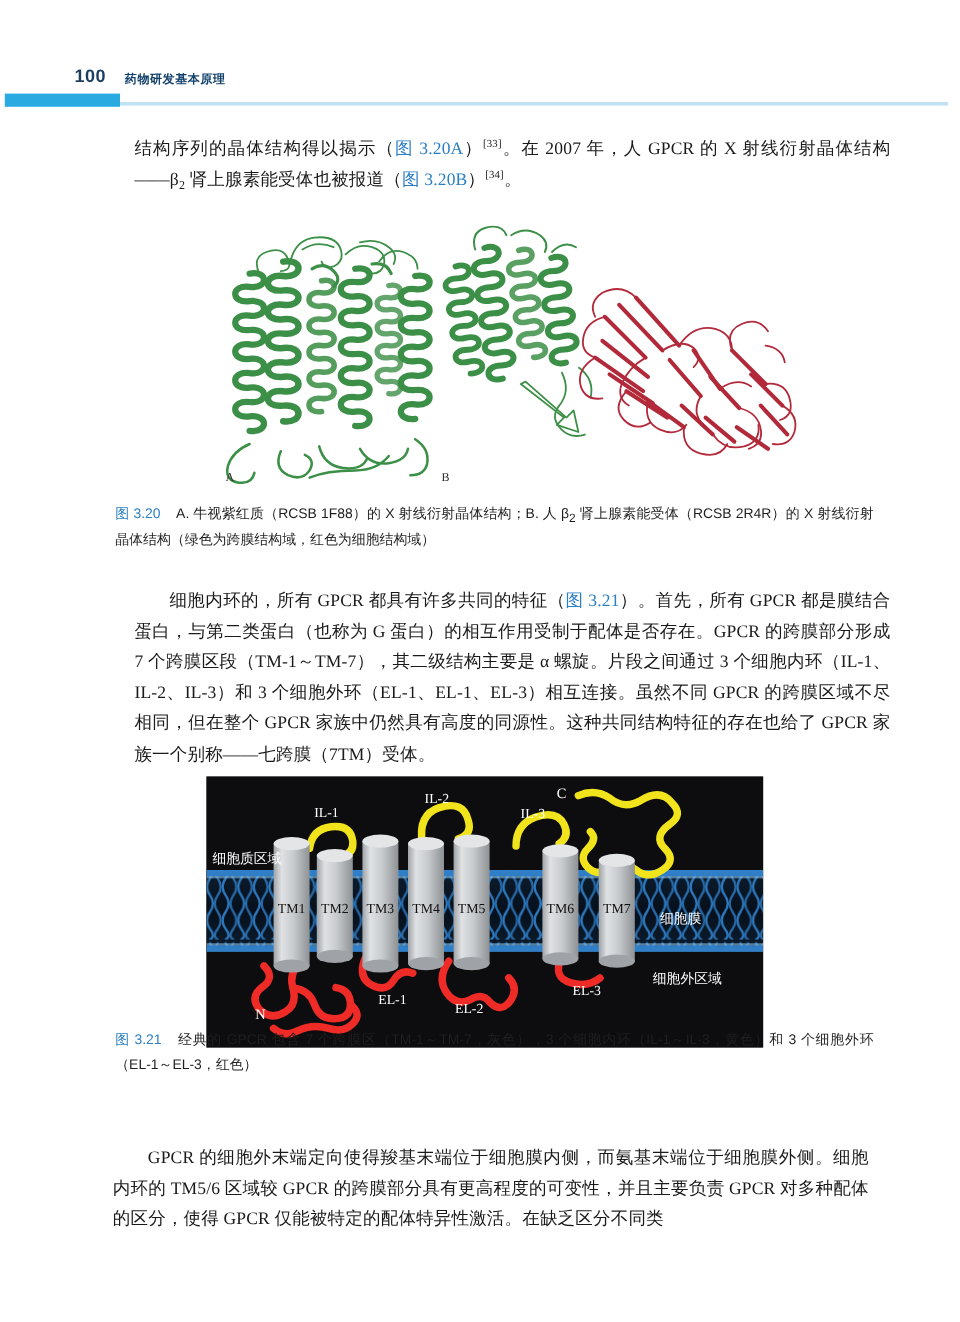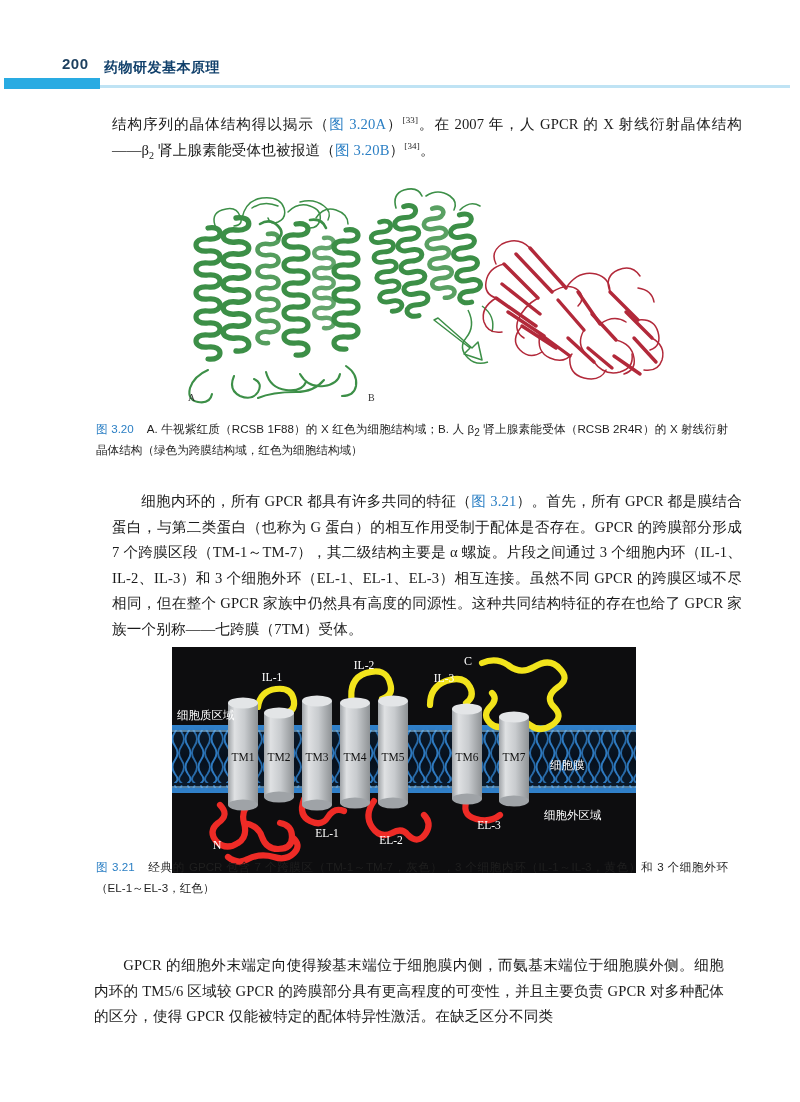--- a/index.html
+++ b/index.html
@@ -32,21 +32,21 @@
     font-size: 15px;
     font-weight: 600;
     color: #1c3f5e;
     letter-spacing: 0.5px;
   }
   .running-head {
     position: absolute;
     left: 104px;
     top: 4px;
     font-family: "Liberation Sans", sans-serif;
-    font-size: 14px;
+    font-size: 10px;
     font-weight: 700;
     color: #11406b;
     letter-spacing: 0.5px;
     text-align: right;
   }
   .header-rule-block {
     position: absolute;
     left: 4px;
     top: 23px;
     width: 96px;
@@ -144,21 +144,21 @@
     position: absolute;
     left: 94px;
     top: 953px;
     width: 630px;
   }
 </style>
 </head>
 <body>
 
 <div class="page-header">
-  <div class="folio-number">200</div>
+  <div class="folio-number">100</div>
   <div class="running-head">药物研发基本原理</div>
   <div class="header-rule-block"></div>
   <div class="header-rule-line"></div>
 </div>
 
 <div class="content">
   <p class="body-text"><span>结构序列的晶体结构得以揭示（</span><span class="figref">图 3.20A</span><span>）</span><sup class="cite">[33]</sup><span>。在 2007 年，人 GPCR 的 X 射线衍射晶体结构——β</span><span class="sub2">2</span><span> 肾上腺素能受体也被报道（</span><span class="figref">图 3.20B</span><span>）</span><sup class="cite">[34]</sup><span>。</span></p>
 </div>
 
 <div class="fig320-wrap">
@@ -299,21 +299,21 @@
         </g>
       </g>
     </g>
 
     <text x="92" y="219" font-family="Liberation Serif, serif" font-size="10" fill="#333">A</text>
     <text x="272" y="219" font-family="Liberation Serif, serif" font-size="10" fill="#333">B</text>
   </svg>
 </div>
 
 <div class="caption" style="top:418px;">
-  <span class="cap-label">图 3.20</span><span class="cap-gap"></span><span>A. 牛视紫红质（RCSB 1F88）的 X 红色为细胞结构域；B. 人 β</span><span class="sub2">2</span><span> 肾上腺素能受体（RCSB 2R4R）的 X 射线衍射晶体结构（绿色为跨膜结构域，红色为细胞结构域）</span>
+  <span class="cap-label">图 3.20</span><span class="cap-gap"></span><span>A. 牛视紫红质（RCSB 1F88）的 X 射线衍射晶体结构；B. 人 β</span><span class="sub2">2</span><span> 肾上腺素能受体（RCSB 2R4R）的 X 射线衍射晶体结构（绿色为跨膜结构域，红色为细胞结构域）</span>
 </div>
 
 <div class="content" style="top:489px;">
   <p class="body-text indent"><span>细胞内环的，所有 GPCR 都具有许多共同的特征（</span><span class="figref">图 3.21</span><span>）。首先，所有 GPCR 都是膜结合蛋白，与第二类蛋白（也称为 G 蛋白）的相互作用受制于配体是否存在。GPCR 的跨膜部分形成 7 个跨膜区段（TM-1～TM-7），其二级结构主要是 α 螺旋。片段之间通过 3 个细胞内环（IL-1、IL-2、IL-3）和 3 个细胞外环（EL-1、EL-1、EL-3）相互连接。虽然不同 GPCR 的跨膜区域不尽相同，但在整个 GPCR 家族中仍然具有高度的同源性。这种共同结构特征的存在也给了 GPCR 家族一个别称——七跨膜（7TM）受体。</span></p>
 </div>
 
 <div class="fig321-wrap">
   <svg class="fig321-svg" width="464" height="226" viewBox="0 0 464 226" xmlns="http://www.w3.org/2000/svg">
     <defs>
       <linearGradient id="cylGrad" x1="0" y1="0" x2="1" y2="0">

